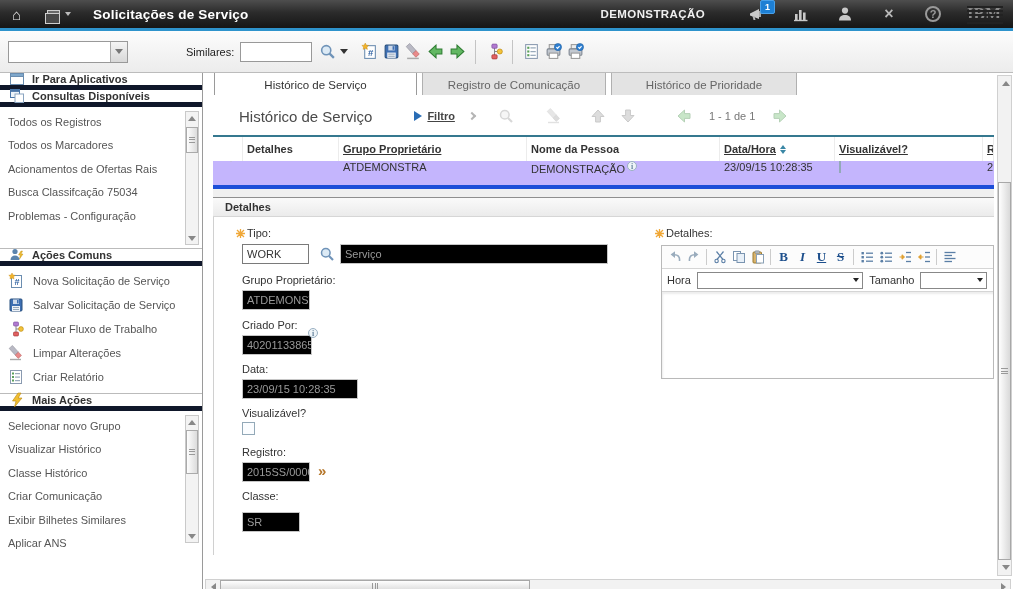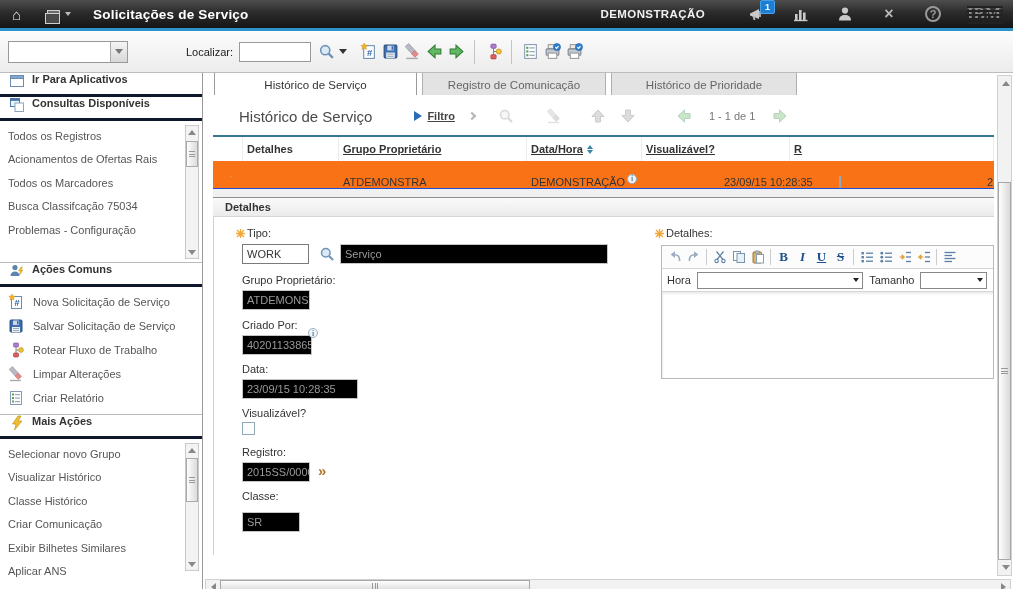--- a/index.html
+++ b/index.html
@@ -42,21 +42,21 @@
   .loclabel{margin-left:58px;color:#222;}
   .locinput{margin-left:6px;width:72px;height:20px;border:1px solid #999;background:#fff;font-size:11px;padding:0 3px;}
   .icbtn{width:22px;height:22px;display:flex;align-items:center;justify-content:center;cursor:pointer;}
   .mini-caret{width:0;height:0;border-left:4px solid transparent;border-right:4px solid transparent;border-top:5px solid #333;margin:0 4px 0 2px;cursor:pointer;}
   .tsep{width:1px;height:24px;background:#c4c4c4;margin:0 7px;}
   .dim{filter:grayscale(1);opacity:.35;}
   .pale{opacity:.35;}
 
   
   .sidebar{position:absolute;left:0;top:73px;width:203px;bottom:0;background:#fff;border-right:1px solid #9a9a9a;}
-  .sb-head{height:24px;display:flex;align-items:flex-start;border-bottom:3px solid #0f172a;font-weight:bold;color:#333;cursor:pointer;}
+  .sb-head{height:17px;display:flex;align-items:center;border-bottom:5px solid #0f172a;font-weight:bold;color:#333;cursor:pointer;}
   .sb-head svg{margin:0 7px 0 9px;}
   .sb-list{position:relative;}
   .sb-item{height:23.5px;display:flex;align-items:center;padding-left:8px;color:#555;cursor:pointer;white-space:nowrap;overflow:hidden;}
   .sb-act{height:24px;display:flex;align-items:center;color:#555;cursor:pointer;}
   .sb-act svg{margin:0 9px 0 8px;}
   .sb-scroll{position:absolute;right:3px;top:2px;width:14px;background:#f3f3f3;border:1px solid #c9c9c9;}
   .sb-arrow{position:absolute;left:0;width:12px;height:12px;display:flex;align-items:center;justify-content:center;cursor:pointer;}
   .tri-up{width:0;height:0;border-left:4px solid transparent;border-right:4px solid transparent;border-bottom:5px solid #888;}
   .tri-down{width:0;height:0;border-left:4px solid transparent;border-right:4px solid transparent;border-top:5px solid #888;}
   .tri-left{width:0;height:0;border-top:4px solid transparent;border-bottom:4px solid transparent;border-right:5px solid #888;}
@@ -83,21 +83,21 @@
   .filtro .play{width:0;height:0;border-top:5px solid transparent;border-bottom:5px solid transparent;border-left:8px solid #2a6db5;margin-right:5px;}
   .filtro a{color:#444;text-decoration:underline;font-weight:bold;font-size:11px;}
   .chev{width:6px;height:6px;border-top:2px solid #b5b5b5;border-right:2px solid #b5b5b5;transform:rotate(45deg);margin:0 16px 0 14px;cursor:pointer;}
   .srow-ic{width:30px;display:flex;justify-content:center;align-items:center;cursor:pointer;}
   .pagetext{color:#777;margin:0 10px;white-space:nowrap;}
 
   
   .grid{position:absolute;left:10px;top:62px;width:781px;}
   .thead{display:flex;border-top:2px solid #35788f;background:#fff;height:26px;align-items:center;color:#333;}
   .thead .c{padding-left:4px;height:100%;display:flex;align-items:center;border-right:1px solid #ececec;overflow:hidden;white-space:nowrap;}
-  .trow{display:flex;background:#f97316;height:28px;align-items:flex-end;border-bottom:1px solid #1d4ed8;}
+  .trow{display:flex;background:#c4b5fd;height:28px;align-items:flex-start;border-bottom:4px solid #1d4ed8;}
   .trow .c{padding-left:4px;overflow:hidden;white-space:nowrap;}
   .c0{width:30px;} .c1{width:96px;} .c2{width:188px;} .c3{width:193px;} .c4{width:115px;} .c5{width:148px;} .c6{flex:1;}
   .hlink{text-decoration:underline;font-weight:bold;cursor:pointer;color:#333;}
   .hplain{font-weight:bold;}
   .sorticon{display:inline-flex;flex-direction:column;margin-left:4px;gap:1px;cursor:pointer;}
   .sorticon i{display:block;width:0;height:0;border-left:3px solid transparent;border-right:3px solid transparent;}
   .sorticon .u{border-bottom:4px solid #3a87a5;} .sorticon .d{border-top:4px solid #3a87a5;}
   .rowexp{width:0;height:0;border-left:6px solid transparent;border-right:6px solid transparent;border-top:8px solid #6a6a6a;
     margin-left:8px;cursor:pointer;filter:drop-shadow(0 1px 0 #bbb);}
   .infoi{display:inline-flex;width:10px;height:10px;border-radius:50%;border:1px solid #9ab0c2;background:#eef4f8;
@@ -326,21 +326,21 @@
   </div>
   <div class="blueline"></div>
 
   <div class="toolbar">
     <div class="combo">
       <div class="cfield"></div>
       <div class="cbtn">
           <span></span>
         </div>
     </div>
-    <span class="loclabel">Localizar:</span>
+    <span class="loclabel">Similares:</span>
     <input class="locinput" value="" style="">
     <span class="icbtn" style="margin-left:4px">
       <svg width="17" height="17">
           <use href="#sym-search"></use>
         </svg>
     </span>
     <span class="mini-caret"></span>
     <span class="icbtn" style="margin-left:6px">
       <svg width="17" height="17">
           <use href="#sym-new"></use>
@@ -398,22 +398,22 @@
       <span>Ir Para Aplicativos</span>
     </div>
     <div class="sb-head">
       <svg width="16" height="16">
           <use href="#sym-windows2"></use>
         </svg>
       <span>Consultas Disponíveis</span>
     </div>
     <div class="sb-list" style="height:142px;border-bottom:1px solid #bbb;padding-top:3px">
       <div class="sb-item" style="width:180px">Todos os Registros</div>
+      <div class="sb-item" style="width:180px">Todos os Marcadores</div>
       <div class="sb-item" style="width:180px">Acionamentos de Ofertas Rais</div>
-      <div class="sb-item" style="width:180px">Todos os Marcadores</div>
       <div class="sb-item" style="width:180px">Busca Classifcação 75034</div>
       <div class="sb-item" style="width:180px">Problemas - Configuração</div>
       <div class="sb-scroll" style="top:4px;height:134px">
         <span class="sb-arrow" style="top:0">
             <i class="tri-up"></i>
           </span>
         <div class="sb-thumb grip" style="top:15px;height:26px"></div>
         <span class="sb-arrow" style="bottom:0">
             <i class="tri-down"></i>
           </span>
@@ -535,20 +535,23 @@
 
     <div class="grid">
       <div class="thead">
         <div class="c c0"></div>
         <div class="c c1">
             <span class="hplain">Detalhes</span>
           </div>
         <div class="c c2">
             <span class="hlink">Grupo Proprietário</span>
           </div>
+        <div class="c c3">
+            <span class="hplain">Nome da Pessoa</span>
+          </div>
         <div class="c c4">
           <span class="hlink">Data/Hora</span>
           <span class="sorticon">
               <i class="u"></i>
               <i class="d"></i>
             </span>
         </div>
         <div class="c c5">
             <span class="hlink">Visualizável?</span>
           </div>

